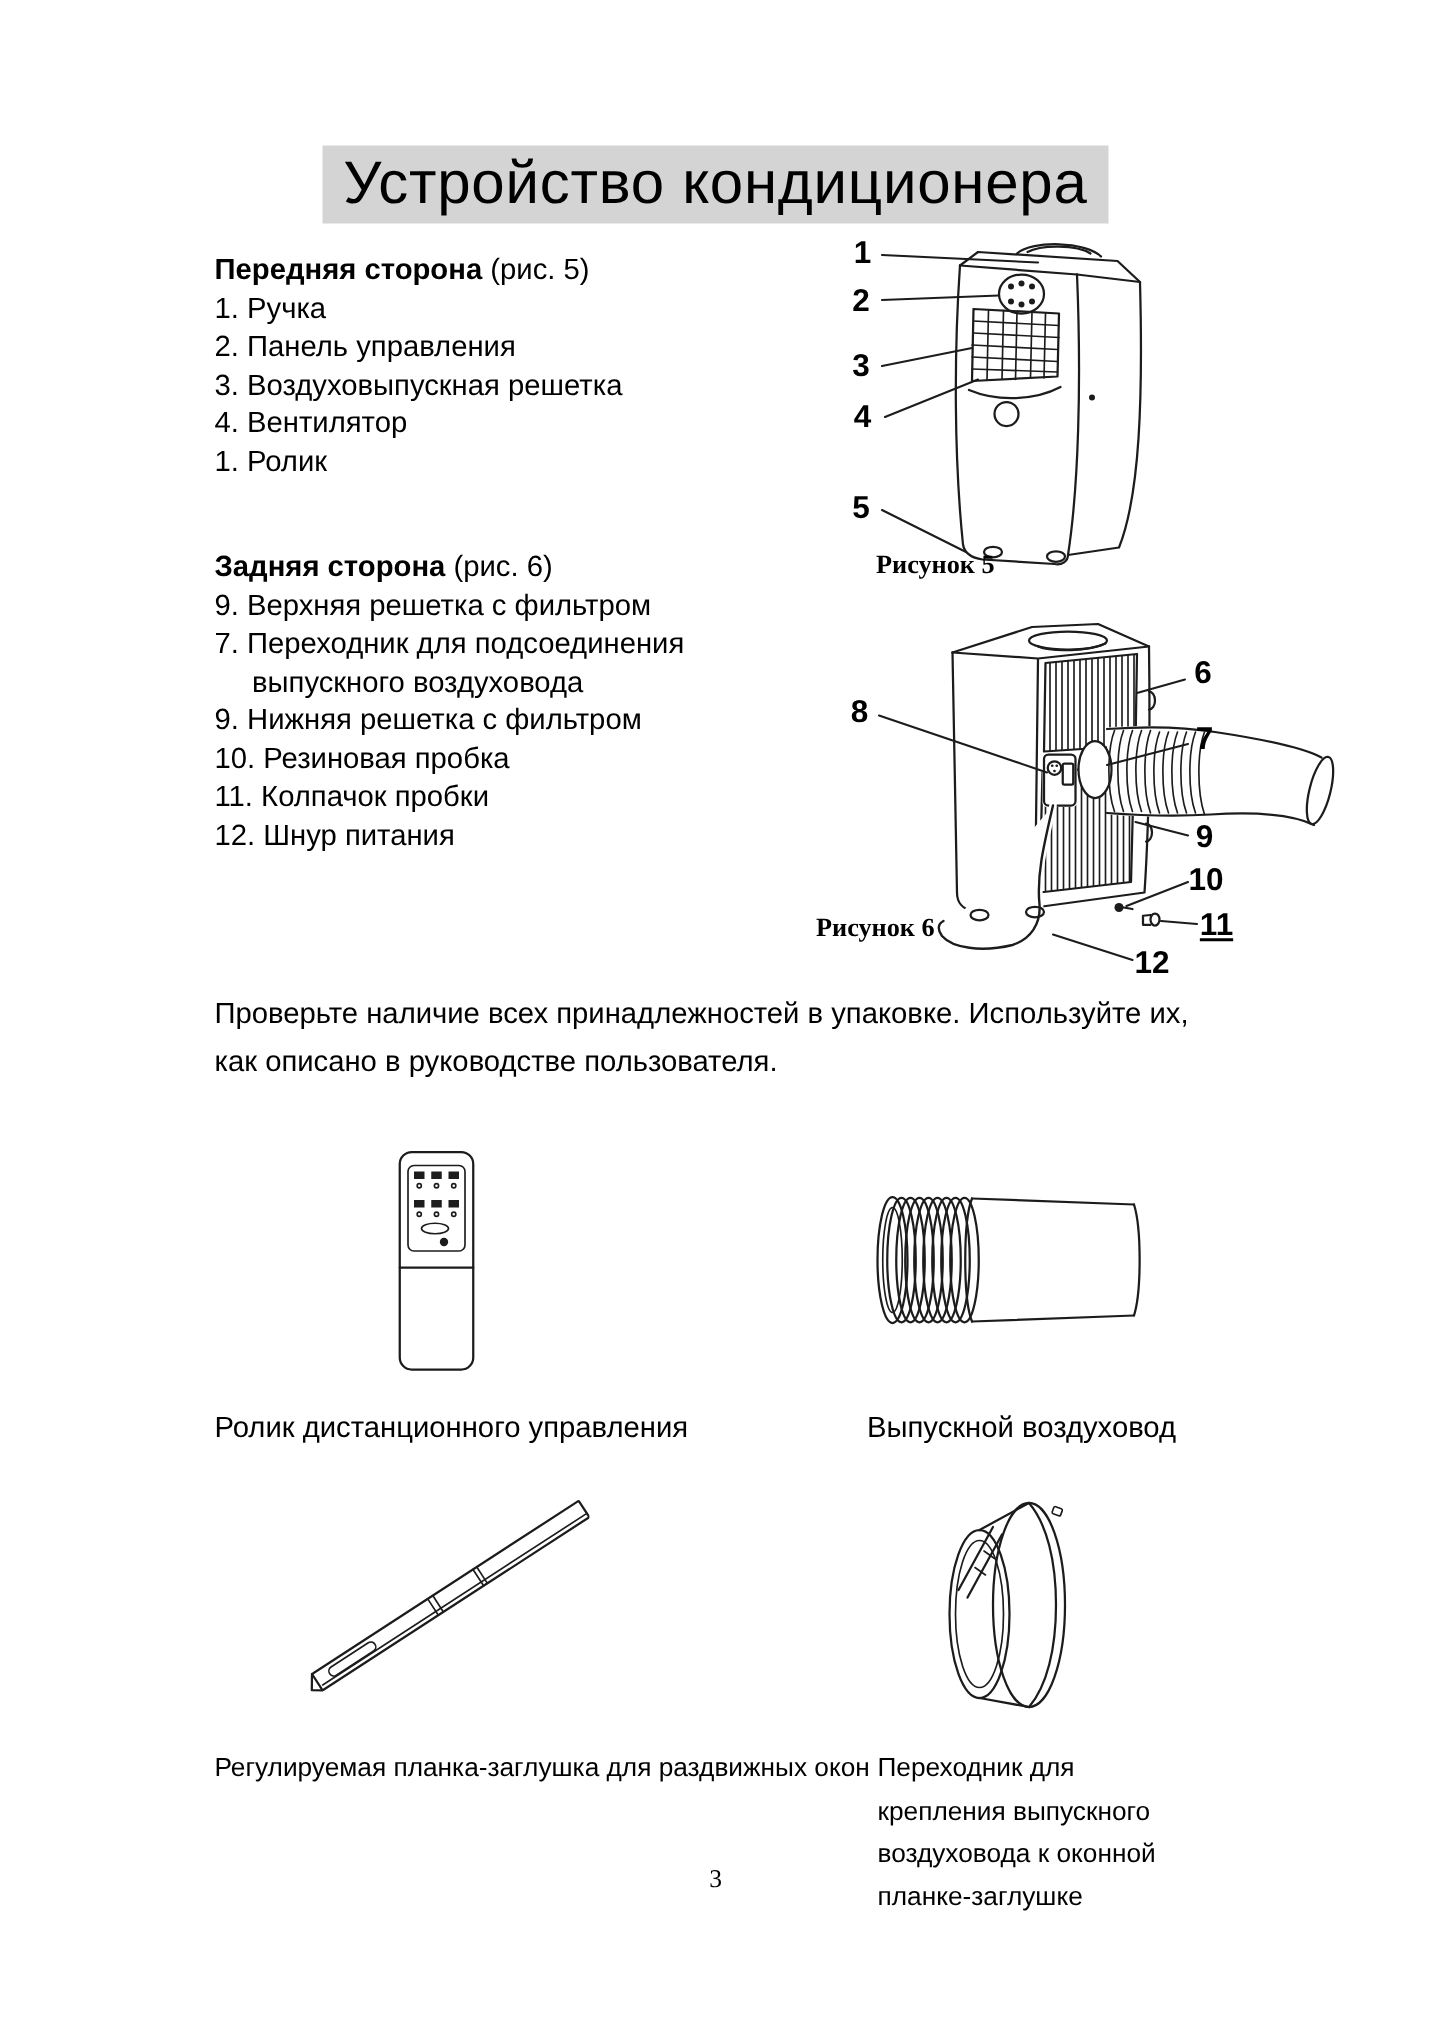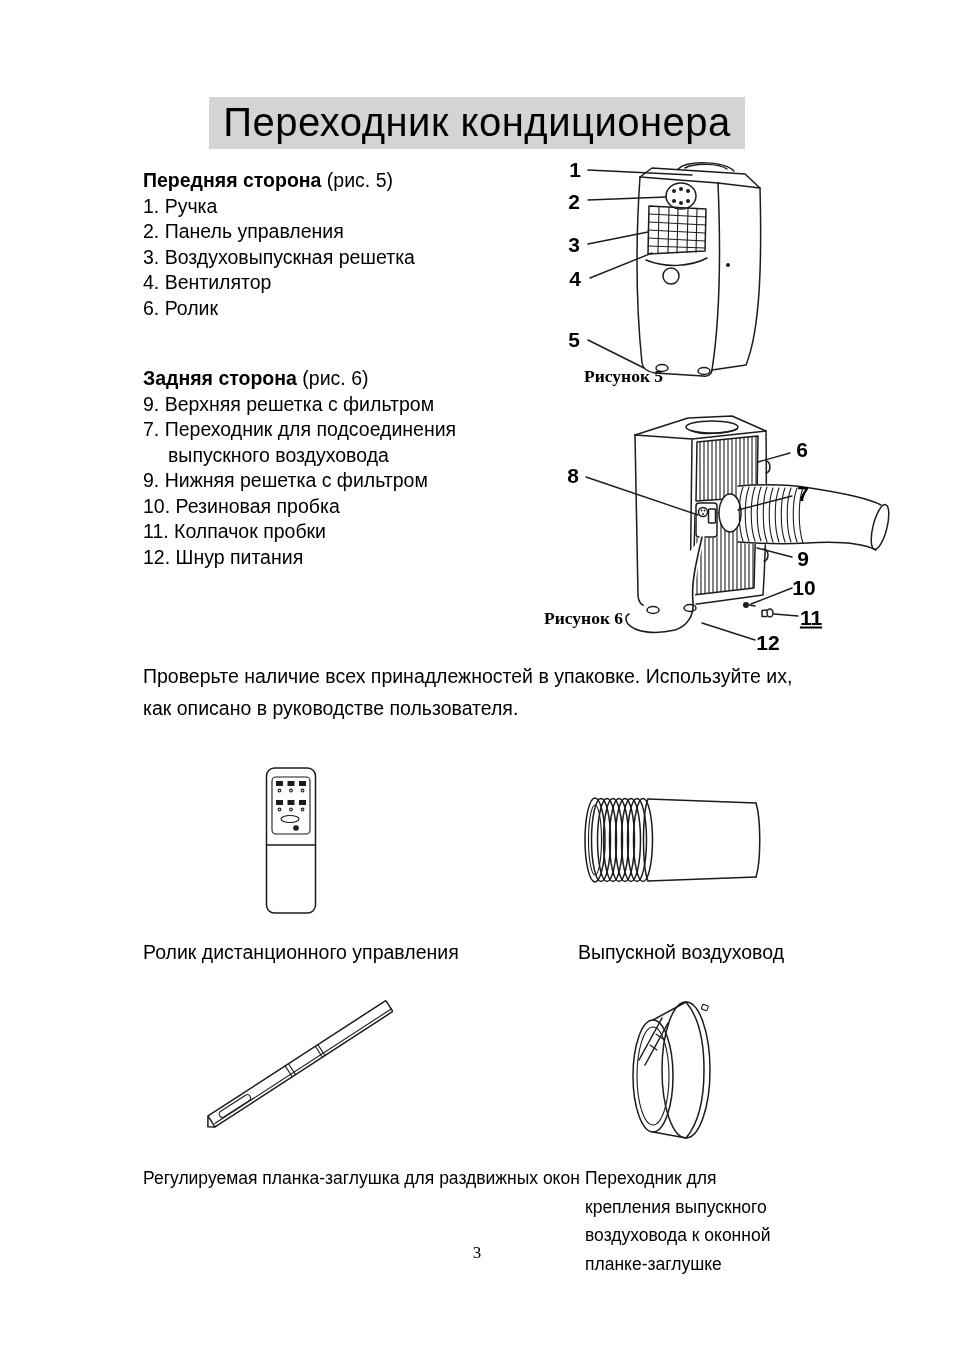--- a/index.html
+++ b/index.html
@@ -26,30 +26,30 @@
   svg.draw .thin{stroke-width:1.1;}
   svg.draw .fillb{fill:#1c1c1c;stroke:none;}
   svg.draw .white{fill:#fff;stroke:none;}
 </style>
 </head>
 <body>
 
 <div class="page">
 
   <div class="title-wrap">
-    <span class="title">Переходник кондиционера</span>
+    <span class="title">Устройство кондиционера</span>
   </div>
 
   <div class="list-block" style="top:168px;">
     <div class="list-heading"><b>Передняя сторона</b><span> (рис. 5)</span></div>
     <div class="li">1. Ручка</div>
     <div class="li">2. Панель управления</div>
     <div class="li">3. Воздуховыпускная решетка</div>
     <div class="li">4. Вентилятор</div>
-    <div class="li">6. Ролик</div>
+    <div class="li">1. Ролик</div>
   </div>
 
   <div class="list-block" style="top:366px;width:340px;">
     <div class="list-heading"><b>Задняя сторона</b><span> (рис. 6)</span></div>
     <div class="li">9. Верхняя решетка с фильтром</div>
     <div class="li">7. Переходник для подсоединения выпускного воздуховода</div>
     <div class="li">9. Нижняя решетка с фильтром</div>
     <div class="li">10. Резиновая пробка</div>
     <div class="li">11. Колпачок пробки</div>
     <div class="li">12. Шнур питания</div>

